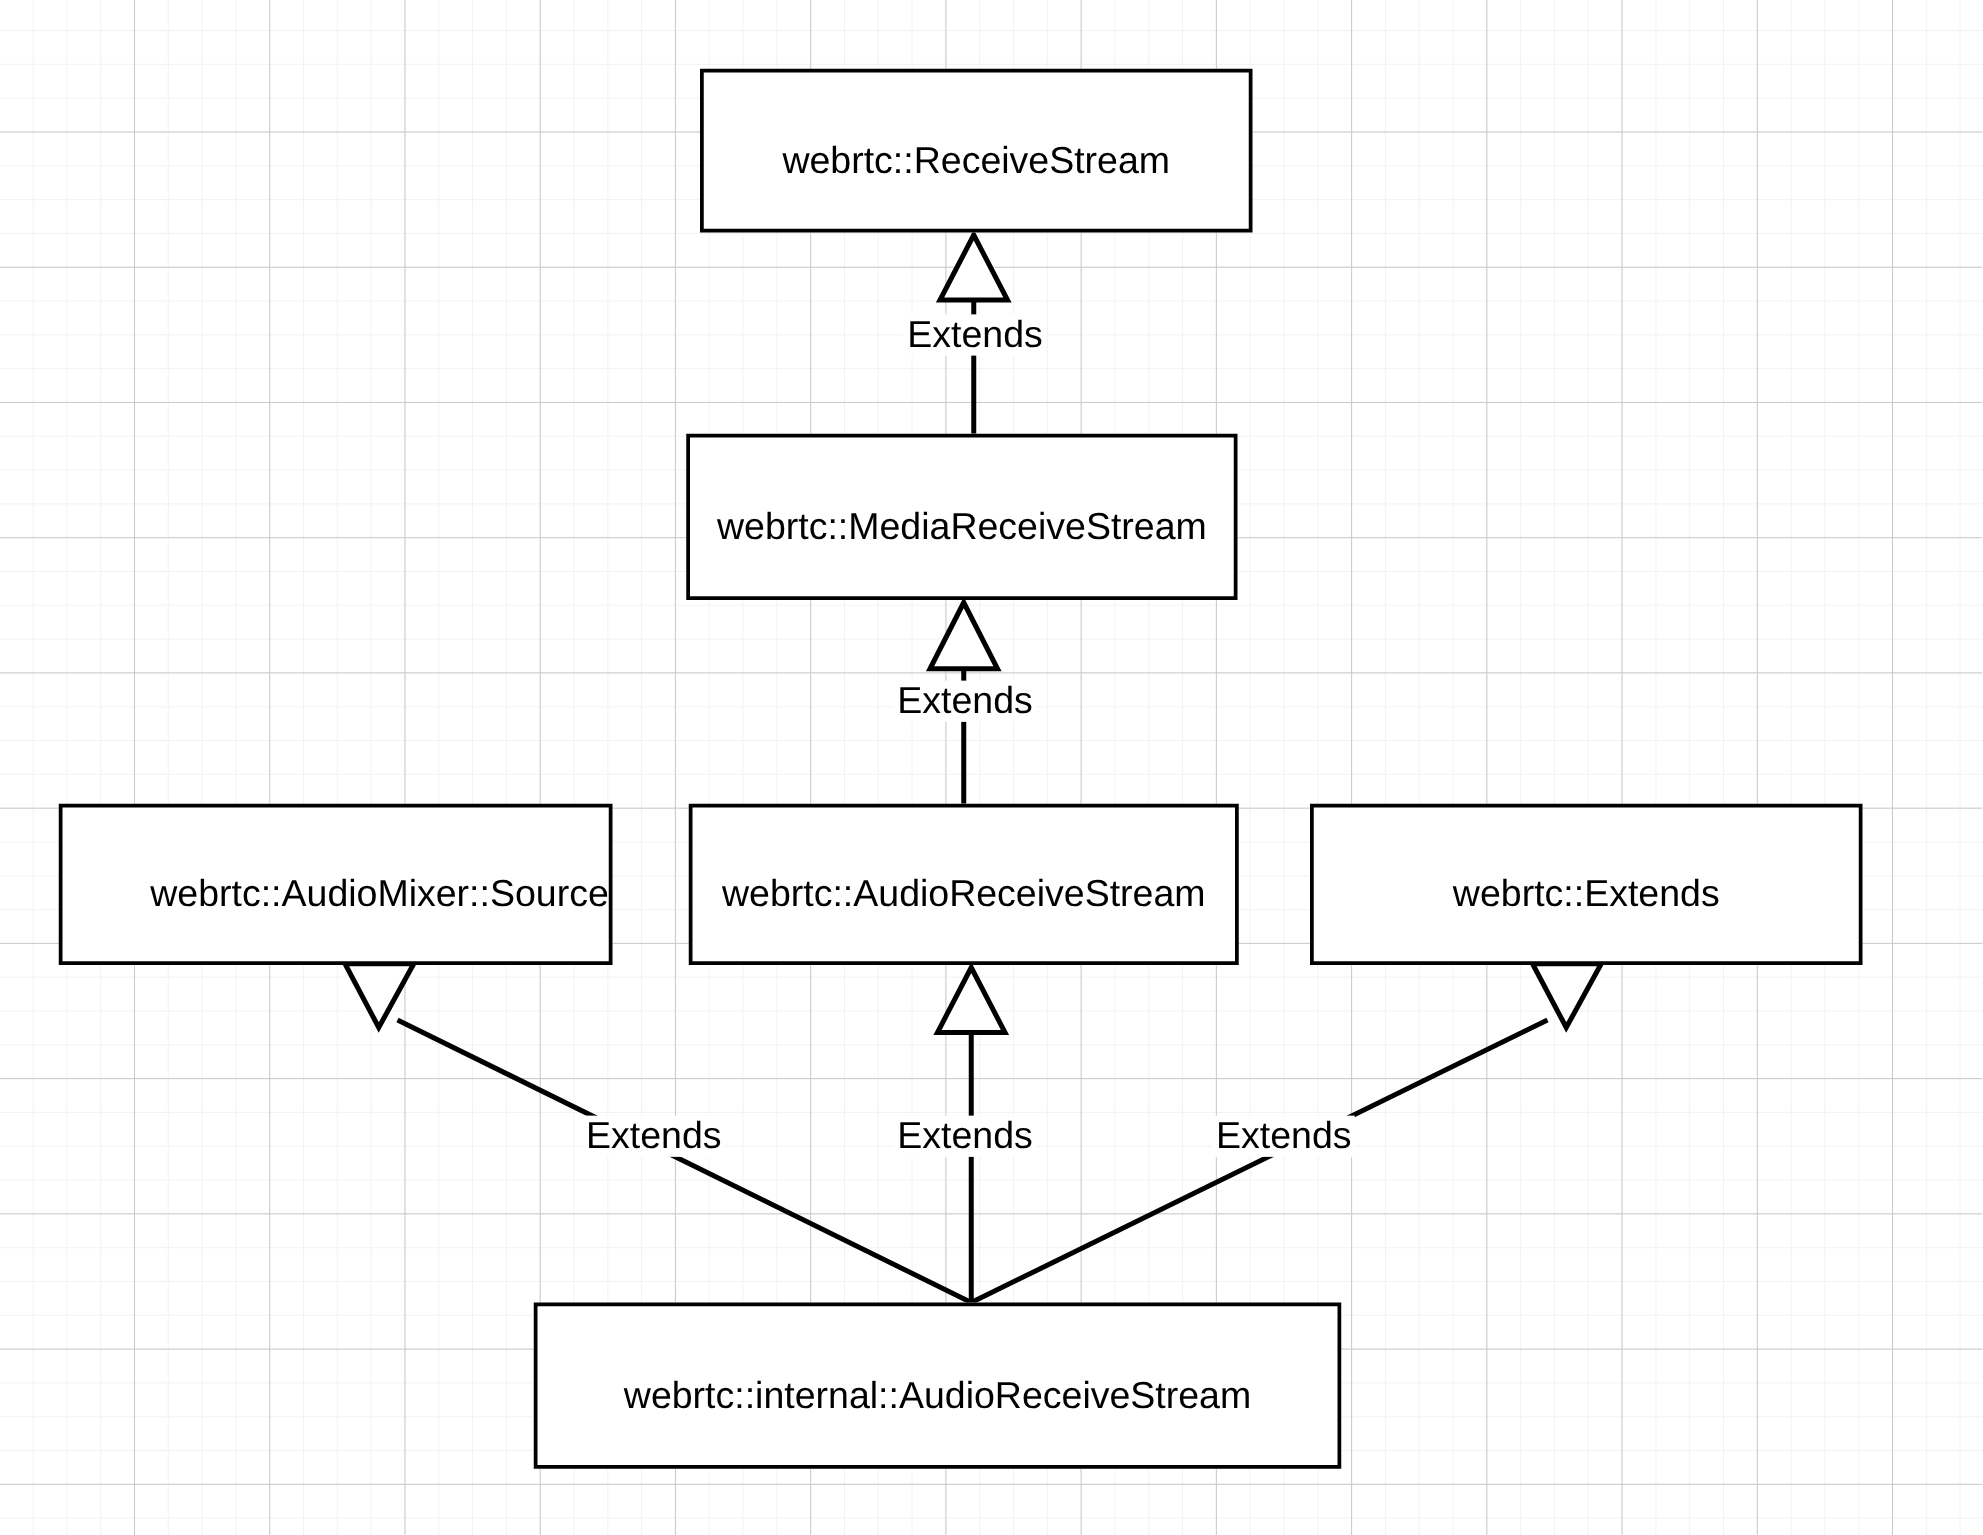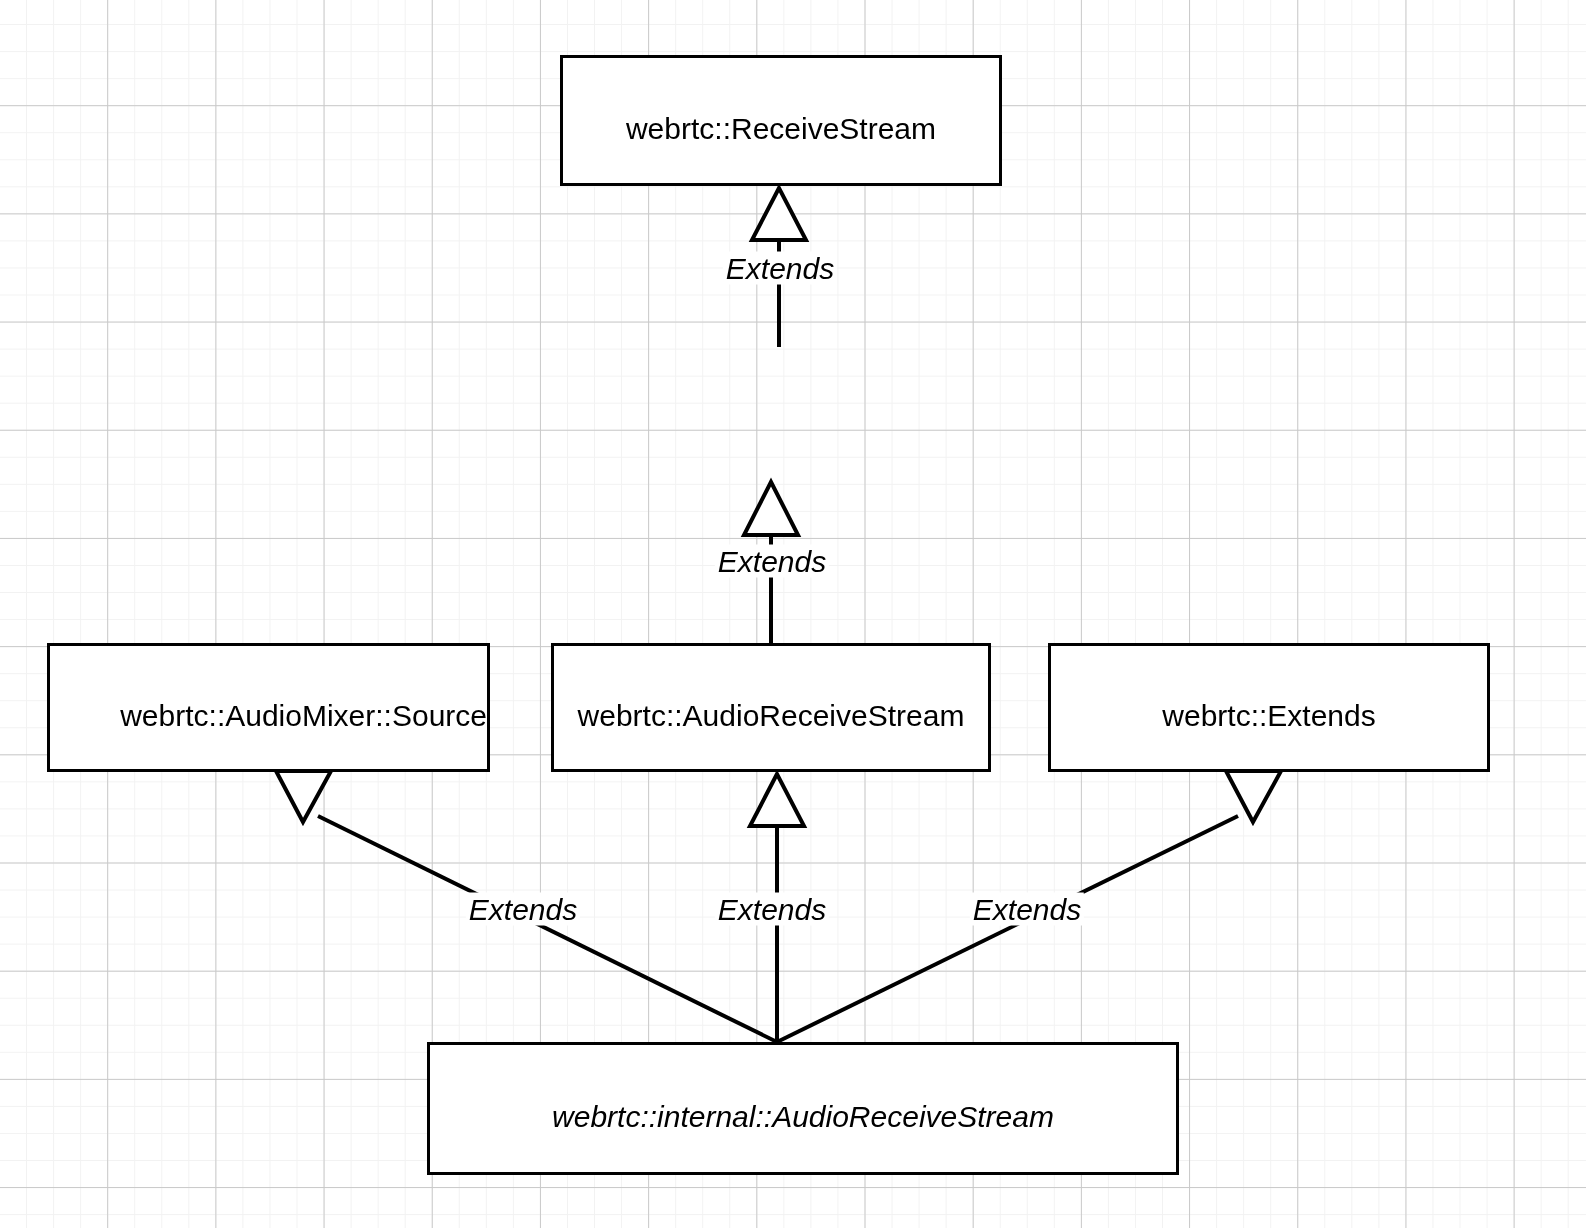--- a/index.html
+++ b/index.html
@@ -56,21 +56,20 @@
   }
   .edge-label {
     position: absolute;
     font-size: 30px;
     color: #000000;
     background: #ffffff;
     white-space: nowrap;
     padding: 0 3px;
     z-index: 4;
     line-height: 1.1;
-    font-style: italic;
   }
 </style>
 </head>
 <body>
 
 <div id="canvas">
 
   <svg id="edges" viewBox="0 0 1586 1228" width="1586" height="1228" xmlns="http://www.w3.org/2000/svg">
 
     <g>
@@ -96,34 +95,37 @@
     <g>
       <line x1="777" y1="1042" x2="1238" y2="816" stroke="#000000" stroke-width="4"></line>
       <polygon points="1253,822 1226,771 1281,771" fill="#ffffff" stroke="#000000" stroke-width="4" stroke-linejoin="miter"></polygon>
     </g>
   </svg>
 
   <div class="uml-box" style="left:560px; top:55px; width:442px; height:131px;">
     <span class="uml-box-label">webrtc::ReceiveStream</span>
   </div>
 
+  <div class="uml-box" style="left:549px; top:347px; width:441px; height:133px;">
+    <span class="uml-box-label">webrtc::MediaReceiveStream</span>
+  </div>
 
   <div class="uml-box" style="left:47px; top:643px; width:443px; height:129px;justify-content:flex-end;">
     <span class="uml-box-label">webrtc::AudioMixer::Source</span>
   </div>
 
   <div class="uml-box" style="left:551px; top:643px; width:440px; height:129px;">
     <span class="uml-box-label">webrtc::AudioReceiveStream</span>
   </div>
 
   <div class="uml-box" style="left:1048px; top:643px; width:442px; height:129px;">
     <span class="uml-box-label">webrtc::Extends</span>
   </div>
 
-  <div class="uml-box" style="left:427px; top:1042px; width:752px; height:133px;font-style:italic;">
+  <div class="uml-box" style="left:427px; top:1042px; width:646px; height:133px;">
     <span class="uml-box-label">webrtc::internal::AudioReceiveStream</span>
   </div>
 
   <div class="edge-label" style="left:780px; top:268px; transform:translate(-50%,-50%);">Extends</div>
 
   <div class="edge-label" style="left:772px; top:561px; transform:translate(-50%,-50%);">Extends</div>
 
   <div class="edge-label" style="left:523px; top:909px; transform:translate(-50%,-50%);">Extends</div>
 
   <div class="edge-label" style="left:772px; top:909px; transform:translate(-50%,-50%);">Extends</div>

